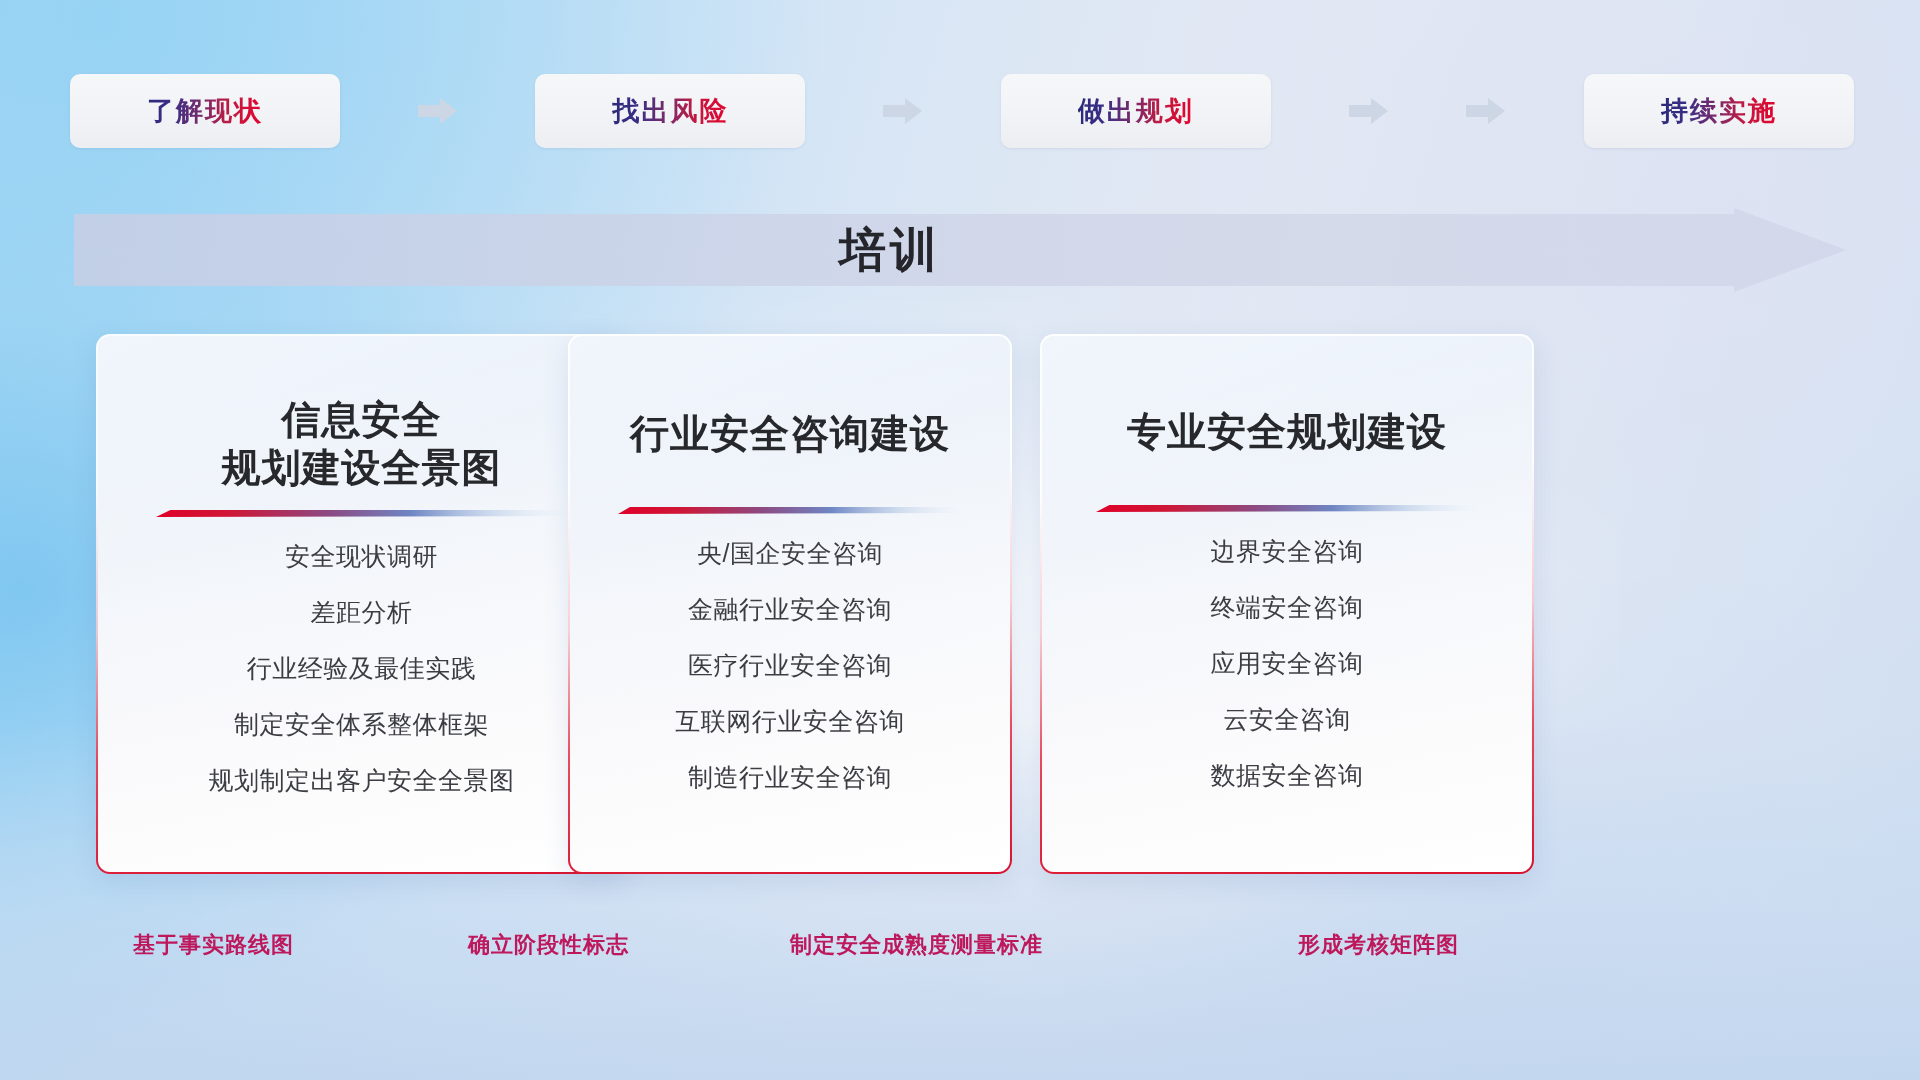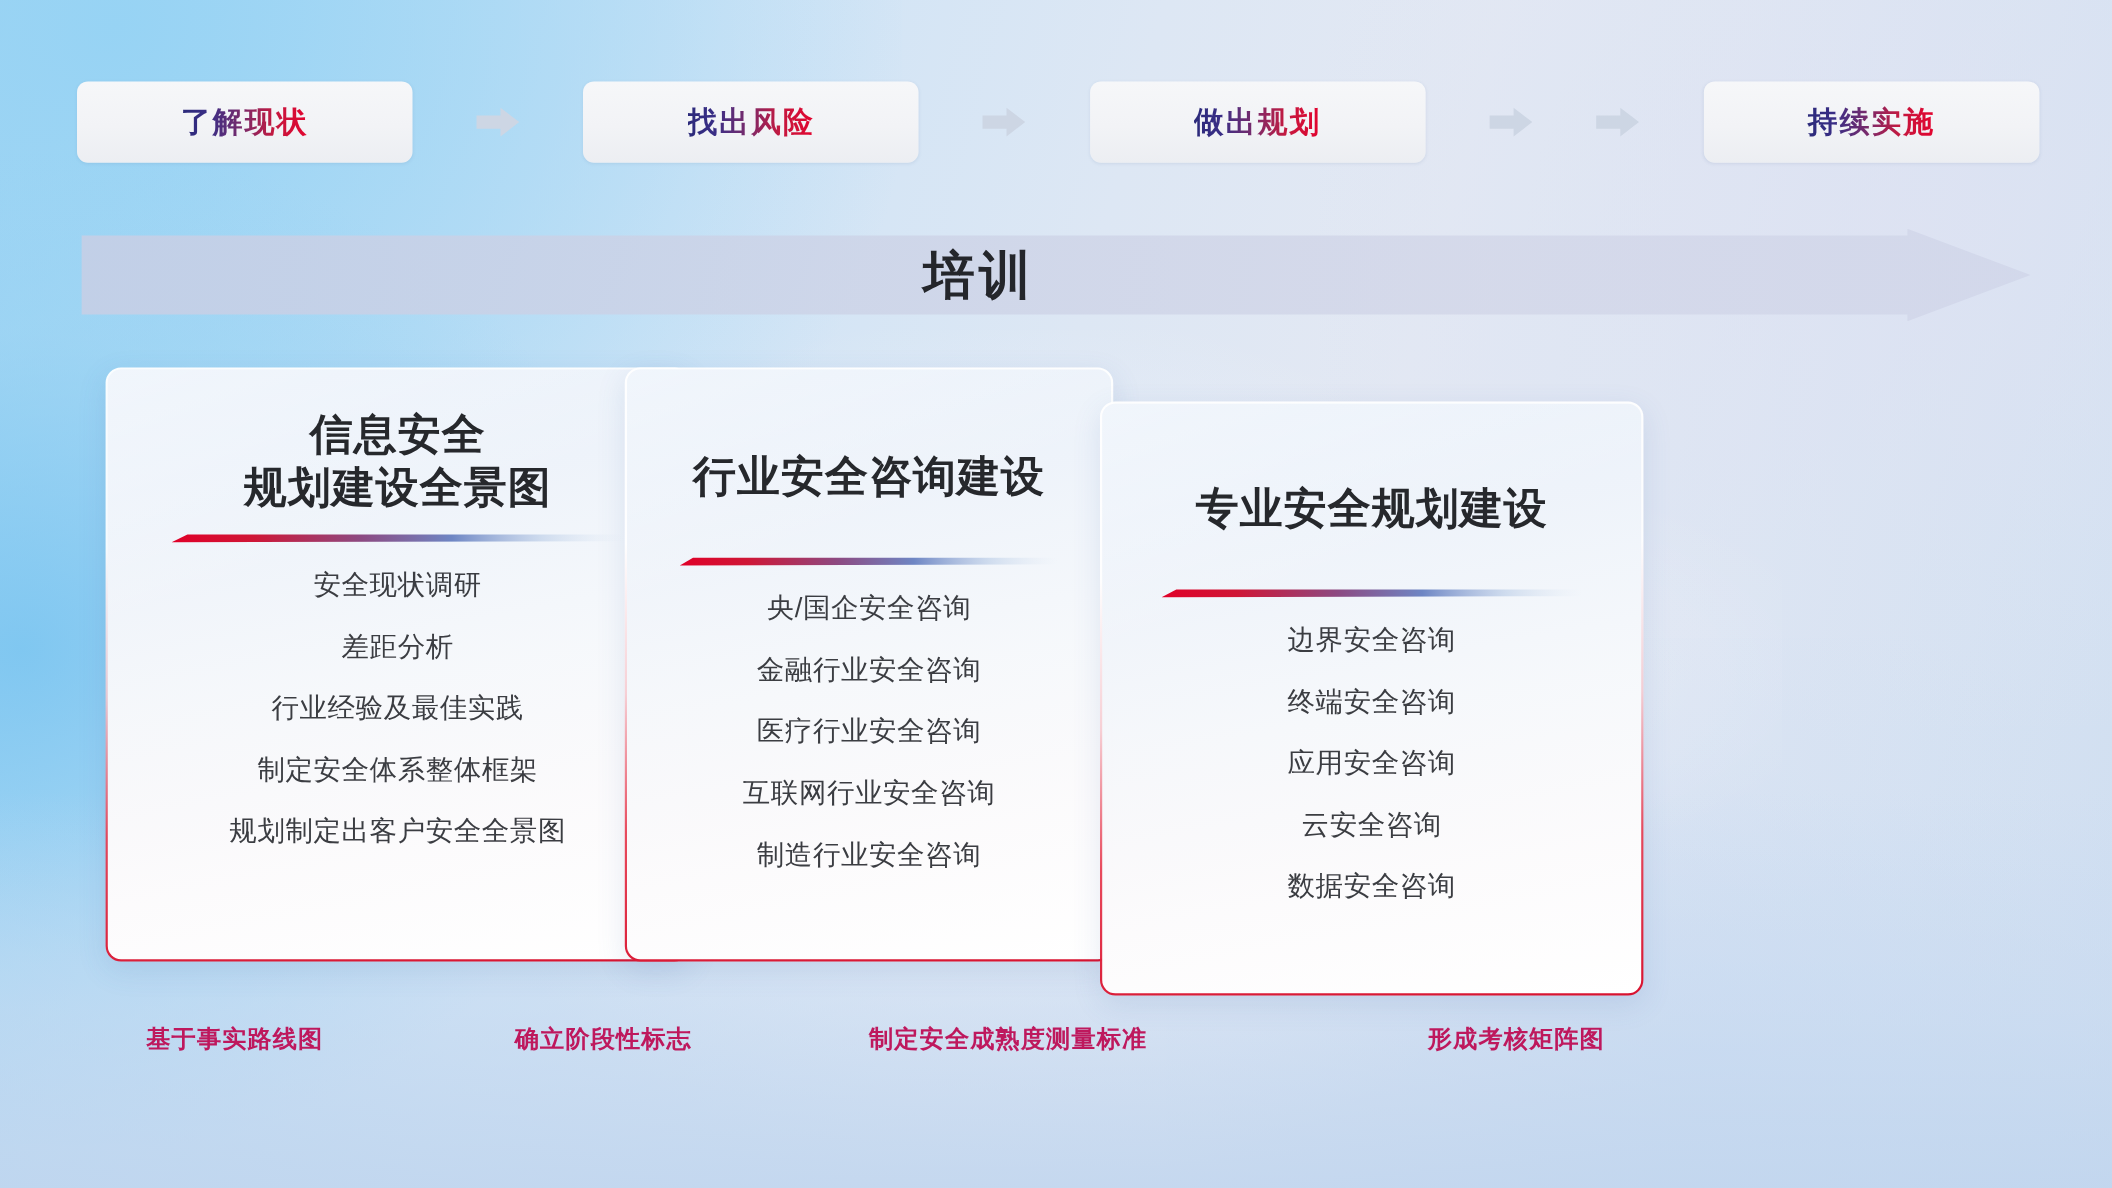--- a/index.html
+++ b/index.html
@@ -44,21 +44,21 @@
     position:absolute;left:120px;top:380px;width:1500px;height:460px;
     background:radial-gradient(ellipse at 45% 50%, rgba(255,255,255,.55) 0%, rgba(255,255,255,.18) 50%, rgba(255,255,255,0) 78%);
   }
 
   
   .steps{
     position:absolute;left:70px;top:74px;width:1784px;height:74px;
     display:flex;align-items:center;justify-content:space-between;
   }
   .step-box{
-    position:relative;width:305px;height:74px;border-radius:10px;
+    position:relative;width:270px;height:74px;border-radius:10px;
     background:linear-gradient(180deg,#f6f7f9 0%,#f2f3f6 55%,#eceef2 100%);
     display:flex;align-items:center;justify-content:center;
     box-shadow:0 1px 3px rgba(60,90,140,.10);
   }
   .step-box::before{
     content:"";position:absolute;inset:-2px;border-radius:12px;
     background:linear-gradient(180deg,#3b57a8 0%,#6b56a6 35%,#b02a48 70%,#e4032e 100%);
     z-index:-1;
   }
   .step-label{
@@ -112,21 +112,21 @@
     display:flex;flex-direction:column;align-items:center;
     overflow:hidden;position:relative;
   }
   .card-sheen{
     position:absolute;left:-10%;top:-20%;width:130%;height:70%;
     background:linear-gradient(160deg, rgba(255,255,255,.55) 0%, rgba(255,255,255,0) 60%);
     pointer-events:none;
   }
   .card1{left:96px;}
   .card2{left:568px;width:440px;}
-  .card3{left:1000px;width:490px;margin-top:31px;}
+  .card3{left:1040px;width:490px;}
   .card2.card{left:568px;}
   .card-title{
     position:relative;
     font-size:39px;font-weight:700;color:#26282c;line-height:1.22;
     text-align:center;letter-spacing:1px;
     width:100%;
   }
   .card-title .ln{display:block;}
   .divider{
     position:relative;width:78%;height:9px;margin-top:6px;
@@ -216,21 +216,21 @@
       <path d="M0 6 L1660 6 L1660 0 L1772 42 L1660 84 L1660 78 L0 78 Z" fill="url(#bandgrad)"></path>
     </svg>
     <div class="band-label">培训</div>
   </div>
 
   <div class="cards">
 
     <div class="card card1">
       <div class="card-inner">
         <div class="card-sheen"></div>
-        <div class="card-title" style="margin-top:36px;">
+        <div class="card-title" style="margin-top:60px;">
           <span class="ln">信息安全</span>
           <span class="ln">规划建设全景图</span>
         </div>
         <div class="divider" style="margin-top:18px;">
           <svg viewBox="0 0 400 9" preserveAspectRatio="none">
             <defs>
               <linearGradient id="dv1" x1="0" y1="0" x2="1" y2="0">
                 <stop offset="0" stop-color="#e00028"></stop>
                 <stop offset="0.18" stop-color="#cf1636"></stop>
                 <stop offset="0.42" stop-color="#8c4a82"></stop>

